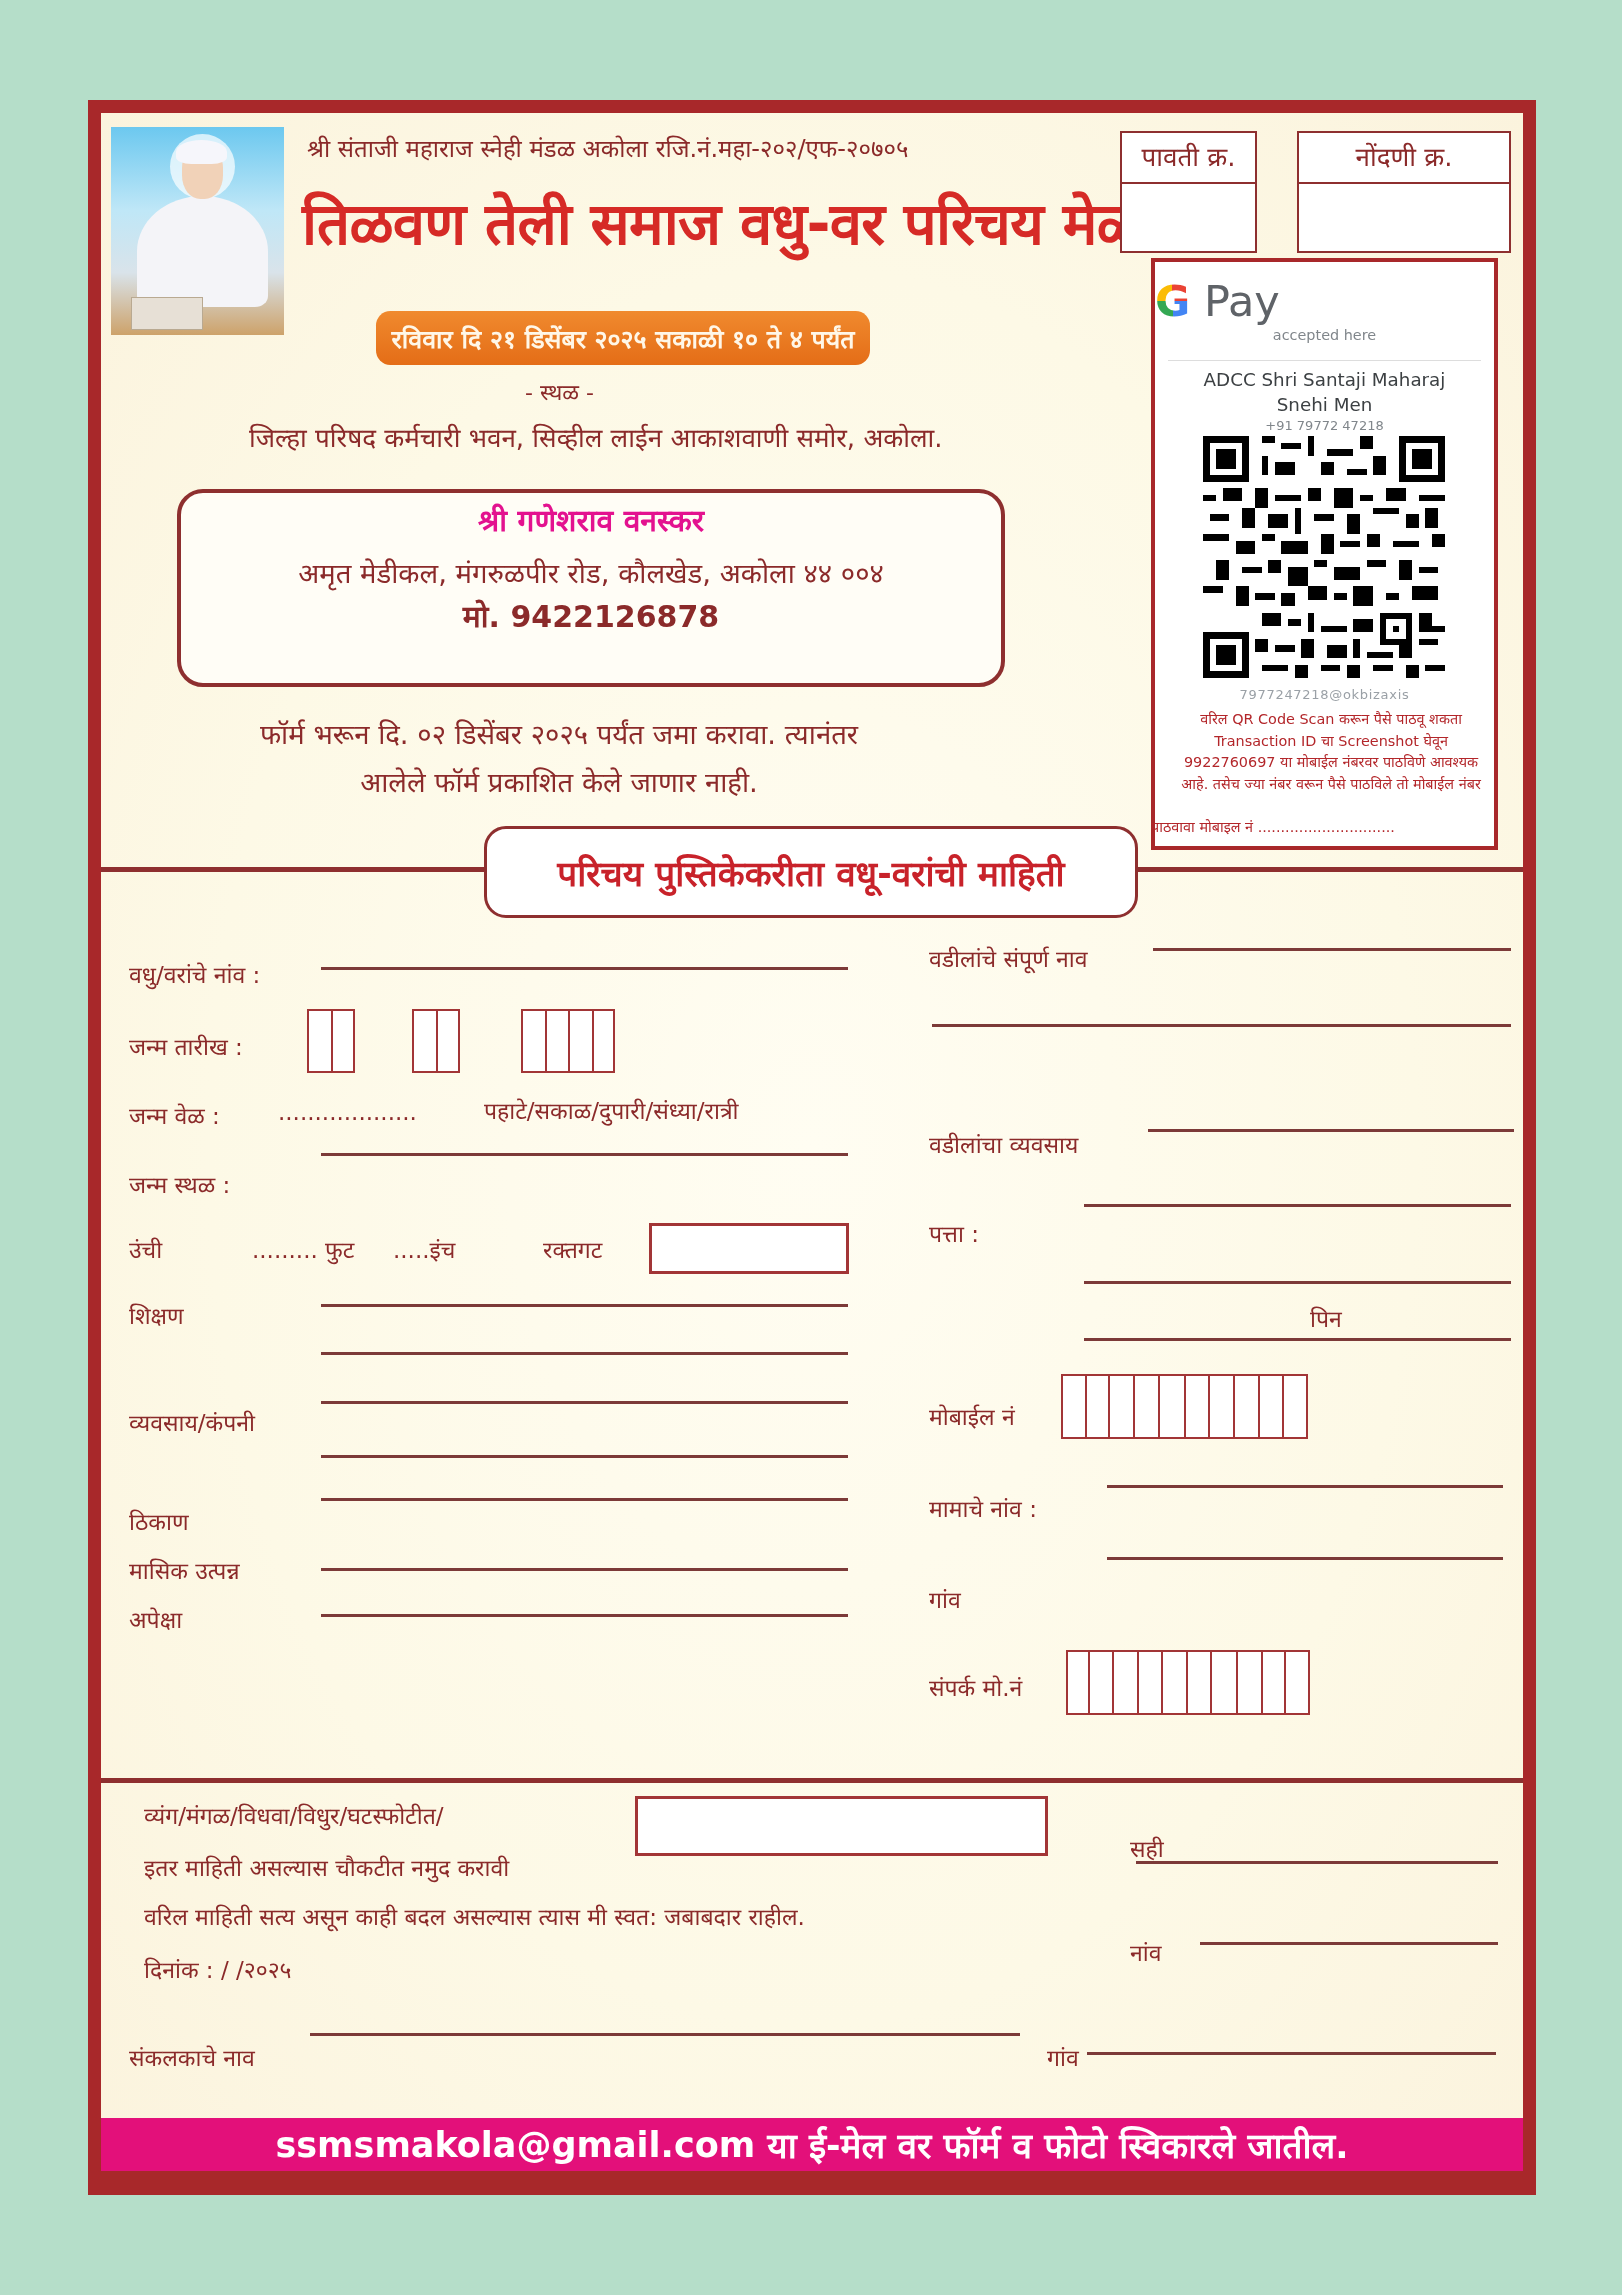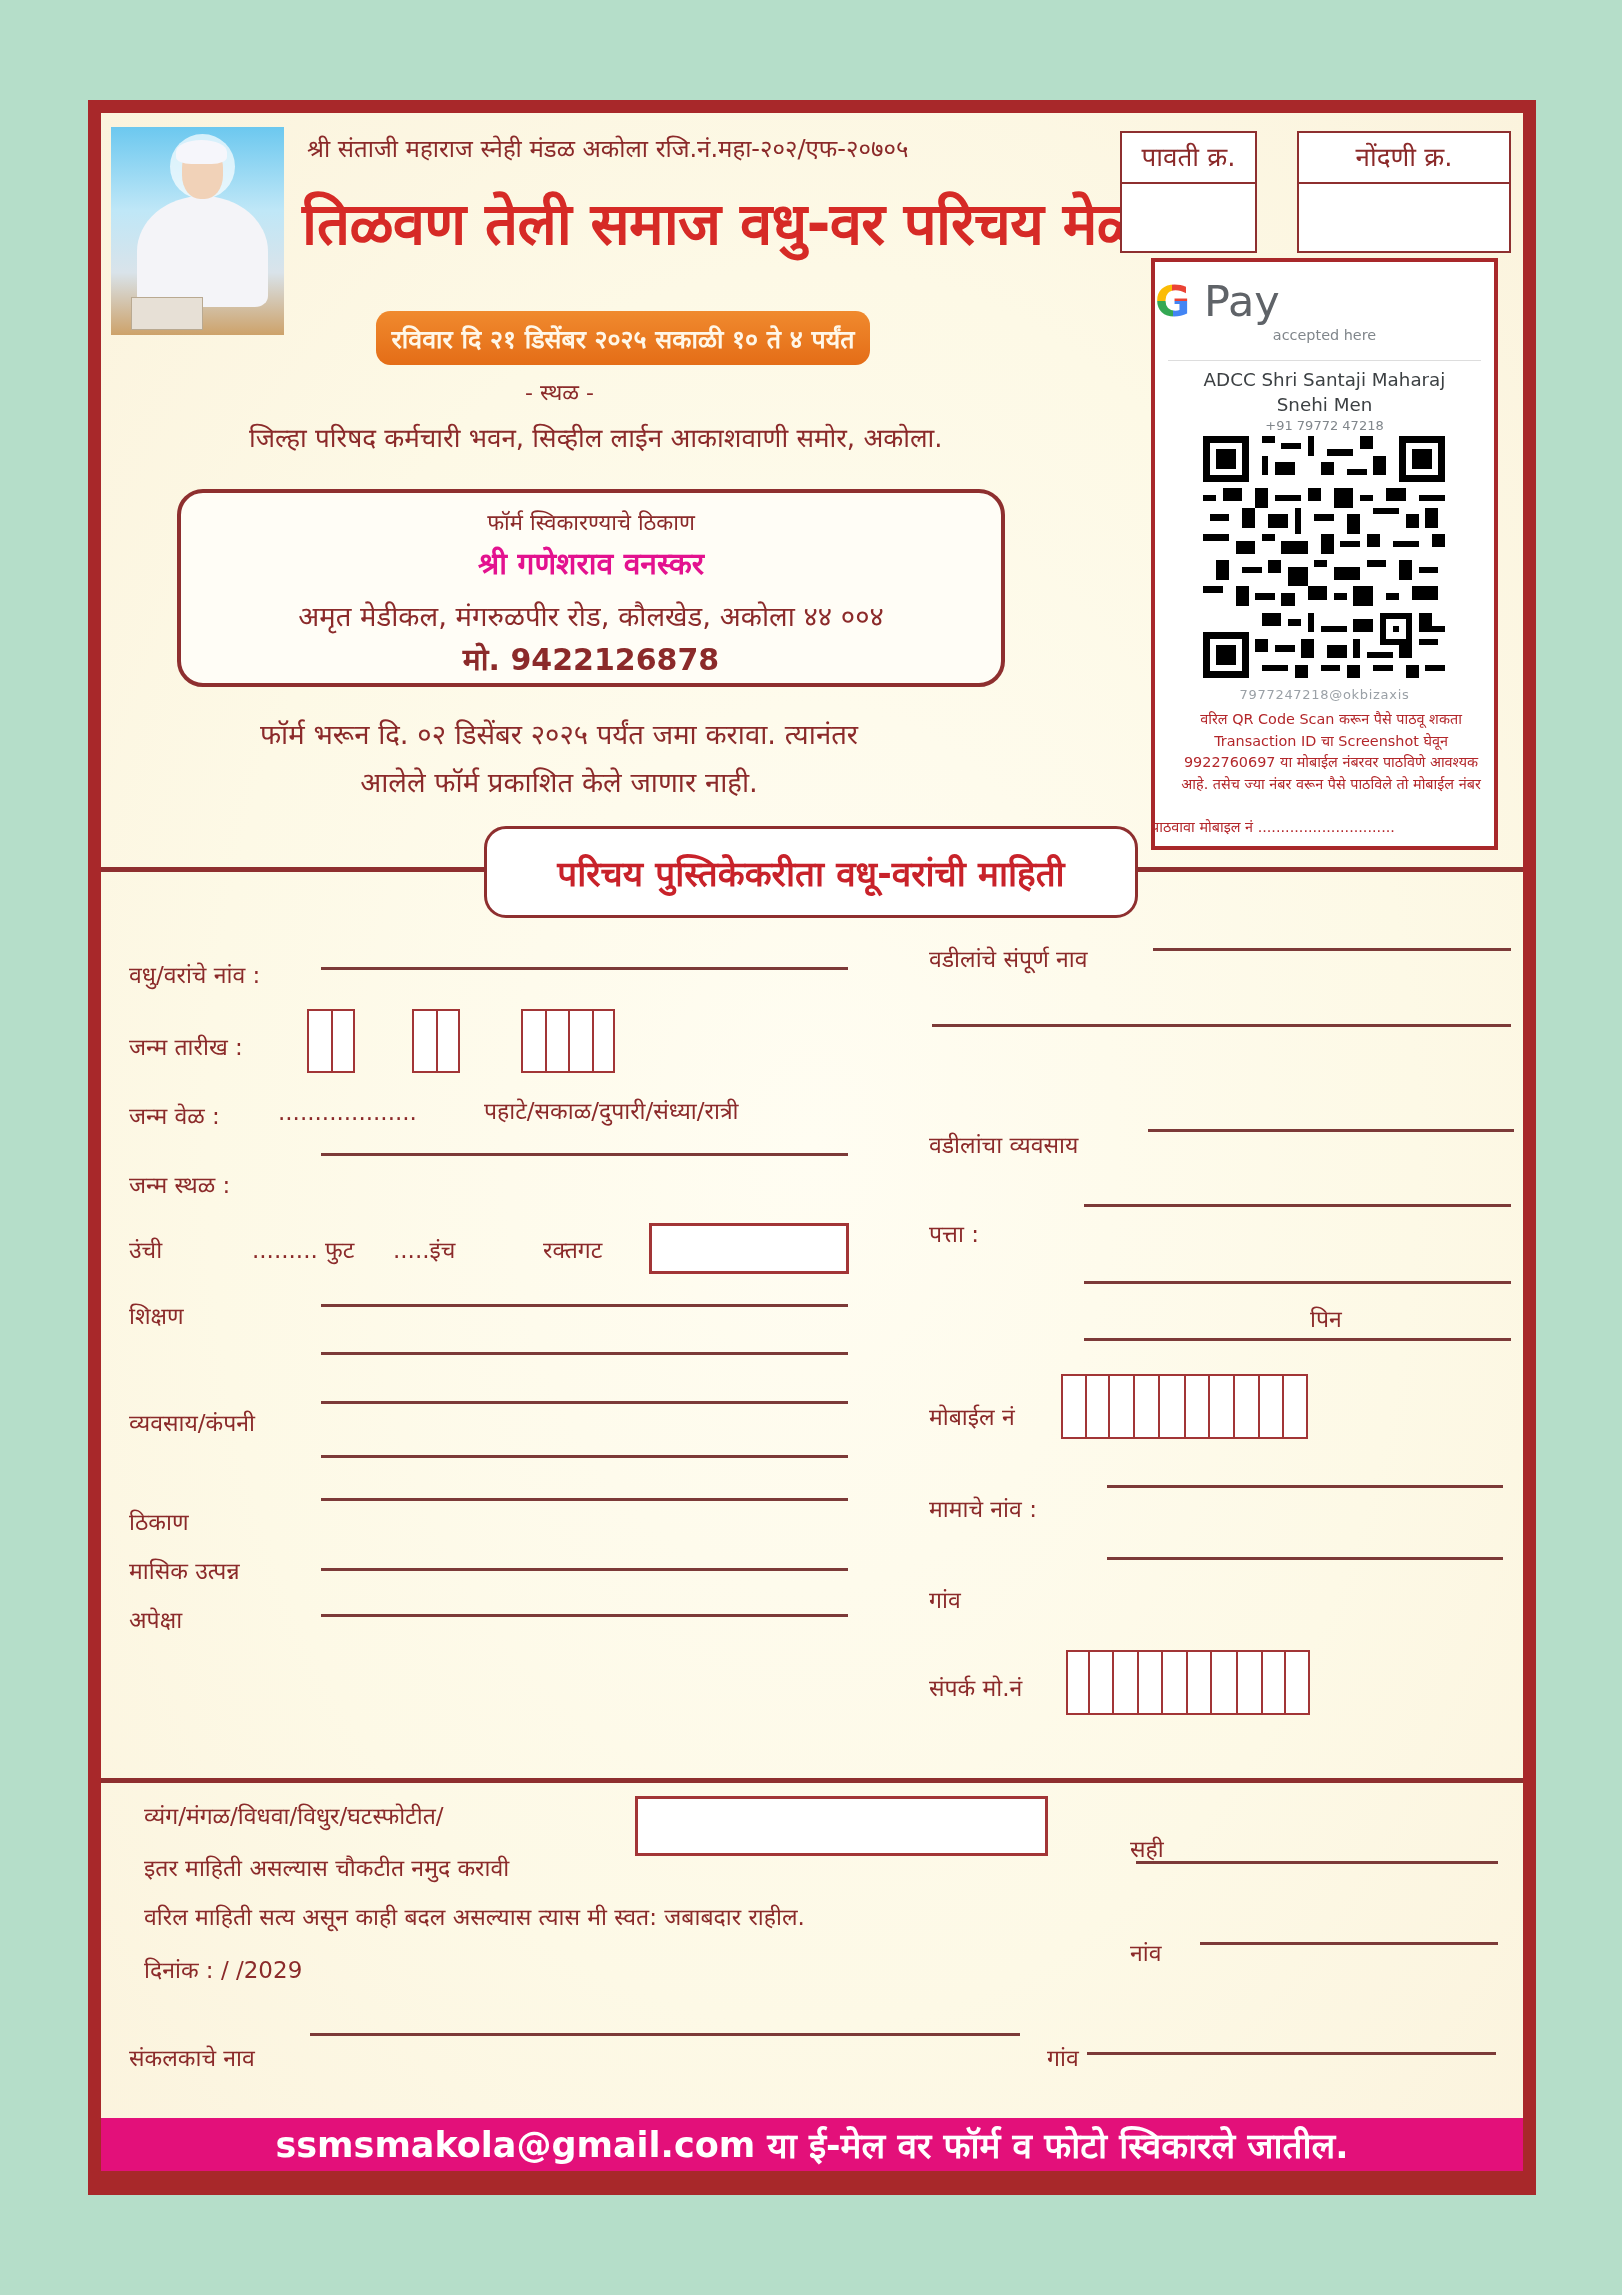--- a/index.html
+++ b/index.html
@@ -220,21 +220,20 @@
         <rect x="31" y="35" width="2" height="2"></rect>
         <rect x="34" y="35" width="3" height="1"></rect>
     </g>
   </svg>
   <div class="qr-id">7977247218@okbizaxis</div>
   <div class="gpay-note">वरिल QR Code Scan करून पैसे पाठवू शकता Transaction ID चा Screenshot घेवून 9922760697 या मोबाईल नंबरवर पाठविणे आवश्यक आहे. तसेच ज्या नंबर वरून पैसे पाठविले तो मोबाईल नंबर</div>
   <div class="gpay-note-last">पाठवावा मोबाइल नं ..............................</div>
 </div>
 
 <div class="abs recv-box">
-  <div class="lbl">फॉर्म स्विकारण्याचे ठिकाण</div>
   <div class="person">श्री गणेशराव वनस्कर</div>
   <div class="addr">अमृत मेडीकल, मंगरुळपीर रोड, कौलखेड, अकोला ४४ ००४</div>
   <div class="mob">मो. 9422126878</div>
 </div>
 
 <div class="abs notice">
   <div>फॉर्म भरून दि. ०२ डिसेंबर २०२५ पर्यंत जमा करावा. त्यानंतर</div>
   <div>आलेले फॉर्म प्रकाशित केले जाणार नाही.</div>
 </div>
 
@@ -337,21 +336,21 @@
     <div class="cell" style="width:23.6px;height:65px;"></div>
     <div class="cell" style="width:25.5px;height:65px;"></div>
 </div>
 
 <div class="sec-rule" style="left:101px; top:1778px; width:1422px;"></div>
 
 <div class="abs lbl-t" style="left:144px; top:1799px;">व्यंग/मंगळ/विधवा/विधुर/घटस्फोटीत/</div>
 <div class="abs lbl-t" style="left:144px; top:1851px;">इतर माहिती असल्यास चौकटीत नमुद करावी</div>
 <div class="plainbox" style="left:635px; top:1796px; width:413px; height:60px;"></div>
 <div class="abs lbl-t" style="left:144px; top:1900px;">वरिल माहिती सत्य असून काही बदल असल्यास त्यास मी स्वत: जबाबदार राहील.</div>
-<div class="abs lbl-t" style="left:144px; top:1953px;">दिनांक :   /   /2029</div>
+<div class="abs lbl-t" style="left:144px; top:1953px;">दिनांक :   /   /२०२५</div>
 
 <div class="abs lbl-t" style="left:1130px; top:1832px;">सही</div>
 <div class="line" style="left:1136px; top:1861px; width:196px;"></div>
 <div class="line" style="left:1136px; top:1861px; width:0;"></div>
 <div class="line" style="left:1202px; top:1861px; width:296px;"></div>
 <div class="abs lbl-t" style="left:1130px; top:1936px;">नांव</div>
 <div class="line" style="left:1200px; top:1942px; width:298px;"></div>
 
 <div class="abs lbl-t" style="left:129px; top:2041px;">संकलकाचे नाव</div>
 <div class="line" style="left:310px; top:2033px; width:710px;"></div>

